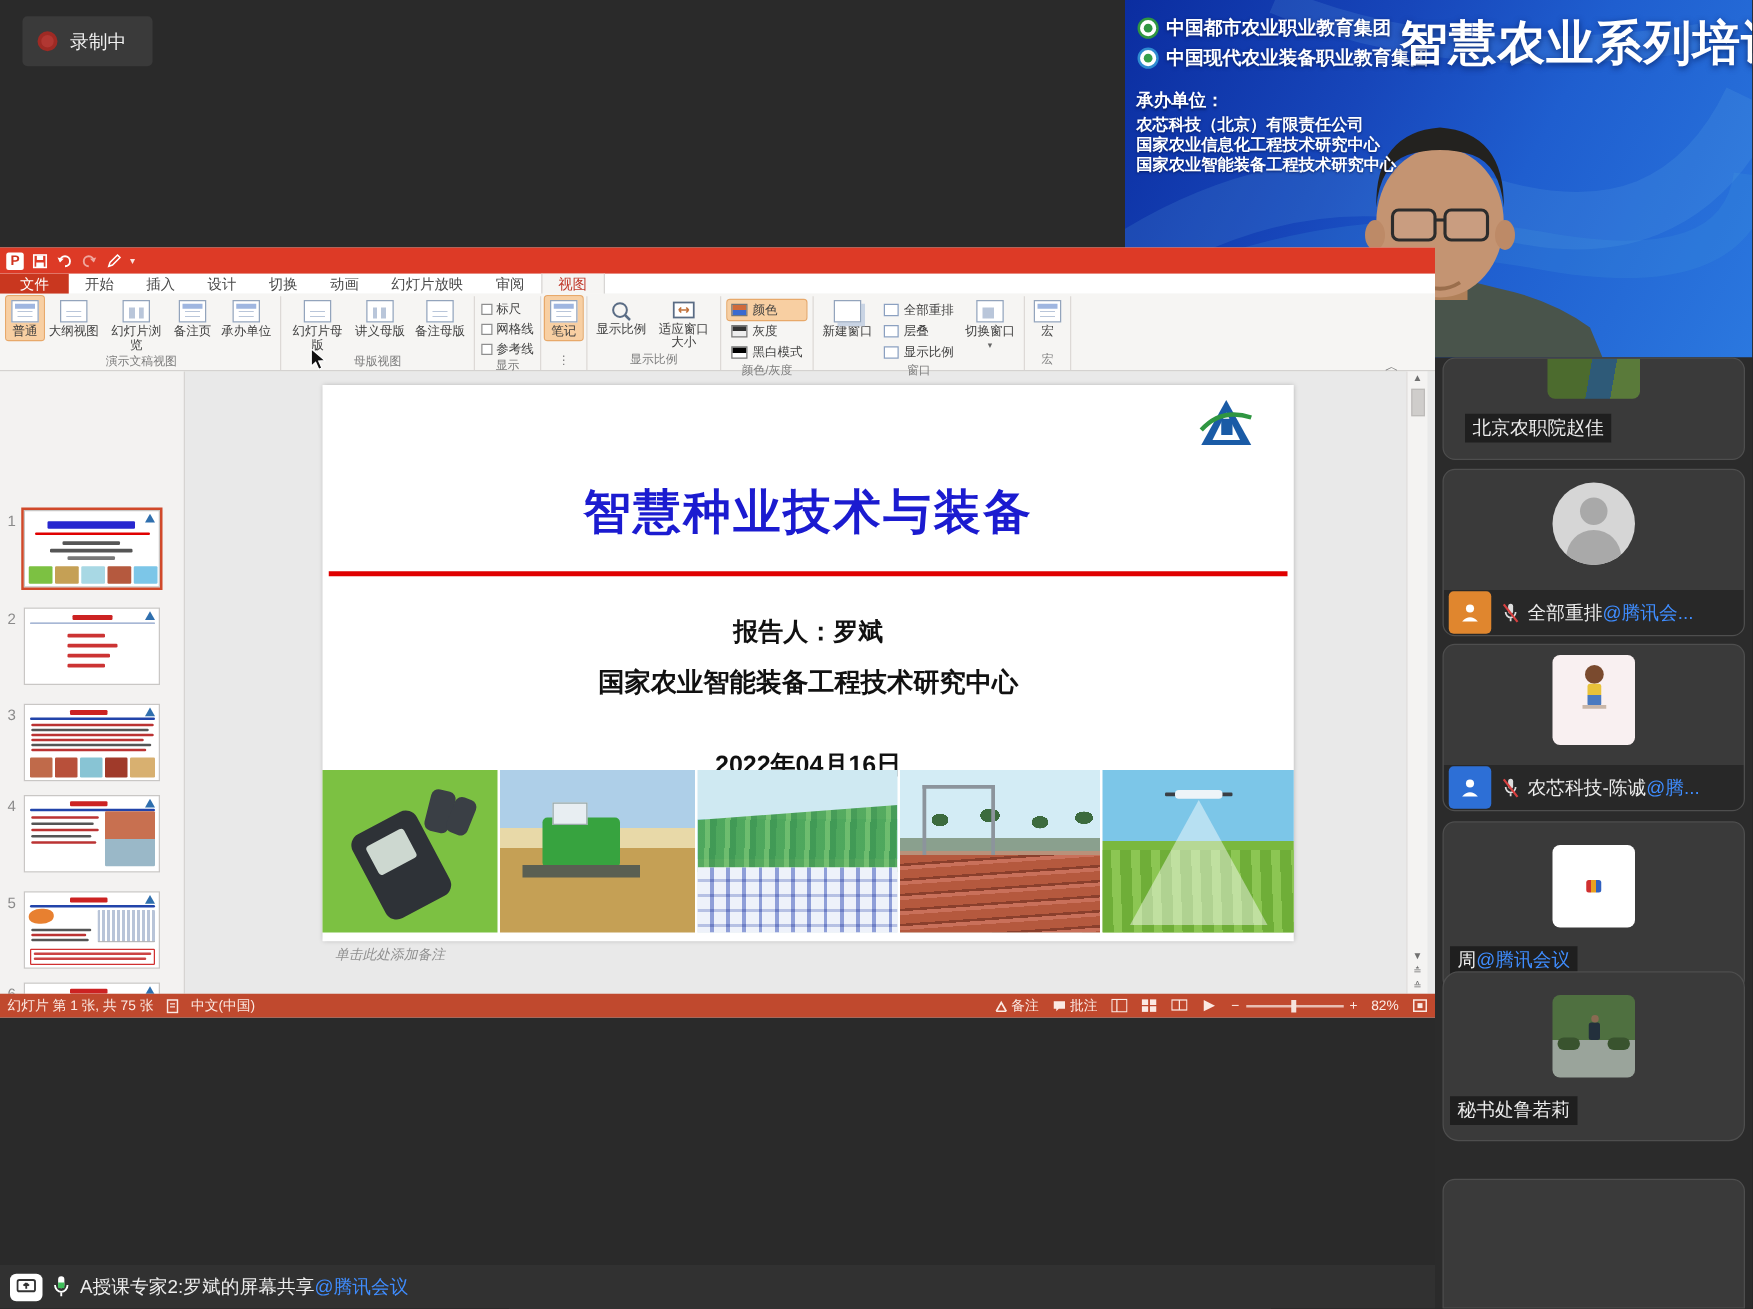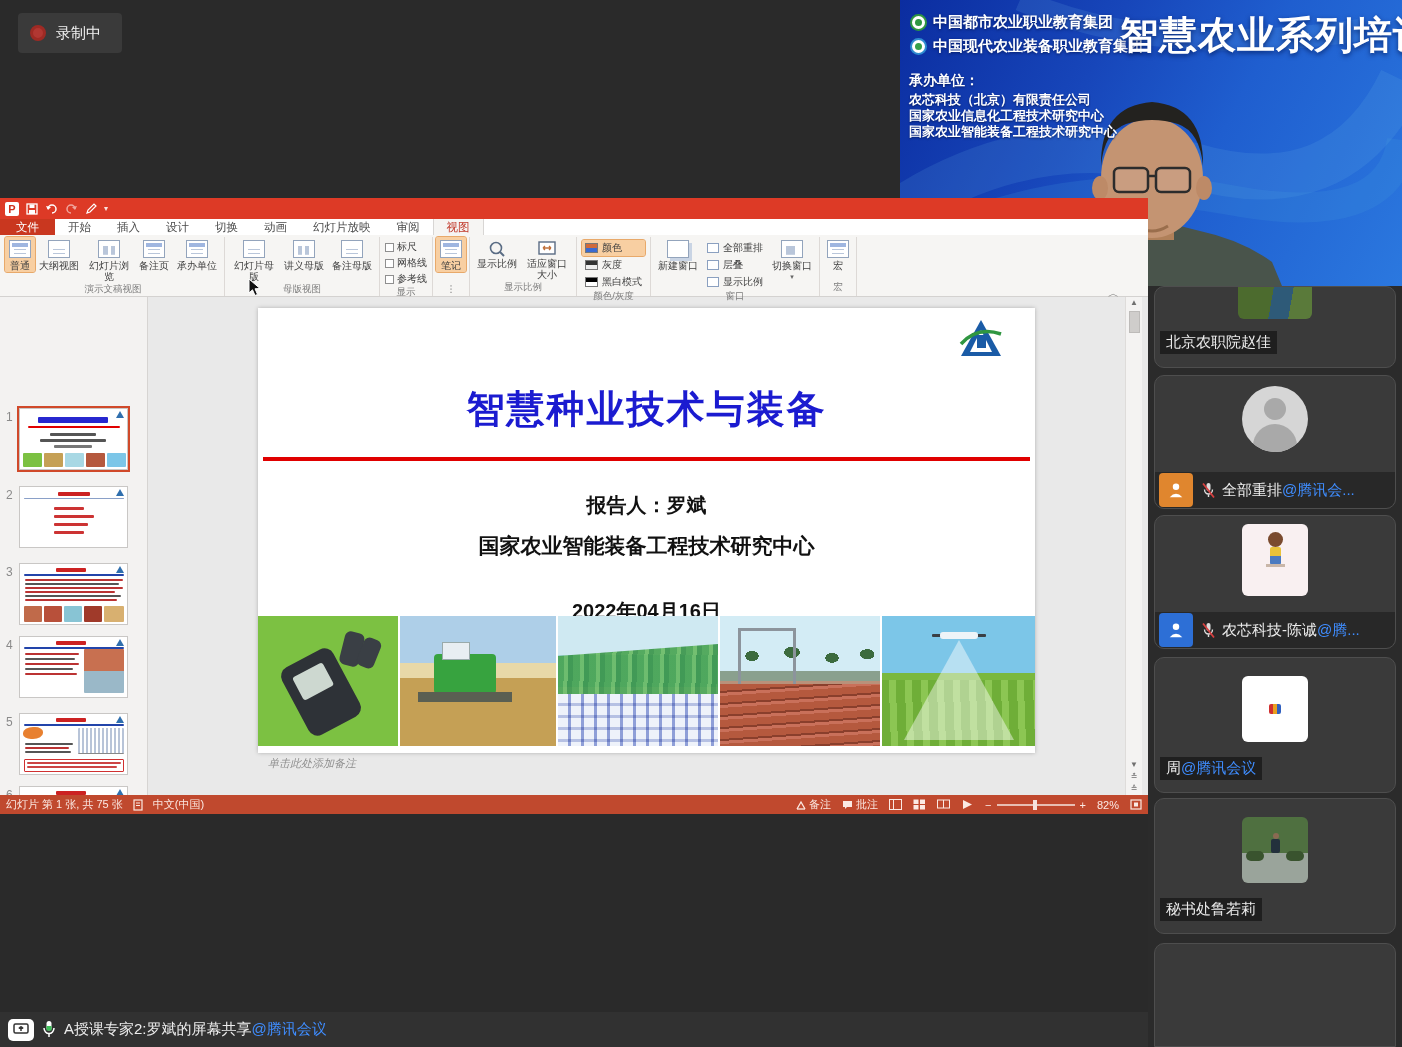--- a/index.html
+++ b/index.html
@@ -591,21 +591,21 @@
             <rect x="4" y="3.5" width="4" height="4" fill="#fbe9e3"></rect>
           </svg>
       </div>
     </div>
   </div>
 
   <div class="sidebar">
 
     <div class="tile" style="top:0;height:82px;">
       <div class="av av1"></div>
-      <span class="t-label" style="top:44px;"><span>北京农职院赵佳</span></span>
+      <span class="t-label" style="top:44px;margin-left:12px;"><span>北京农职院赵佳</span></span>
     </div>
 
     <div class="tile" style="top:89px;height:134px;">
       <div class="av sil" style="top:10px;border-radius:50%;"></div>
       <div class="namerow">
         <span class="stat-ic orange">
           <svg width="18" height="18" viewBox="0 0 20 20">
               <circle cx="10" cy="6.5" r="3.6" fill="#fff"></circle>
               <path d="M3,18 Q10,10.5 17,18 Z" fill="#fff"></path>
             </svg>
@@ -643,21 +643,21 @@
       </div>
     </div>
 
     <div class="tile" style="top:371px;height:136px;">
       <div class="av av4">
           <div class="glyph"></div>
         </div>
       <span class="t-label" style="bottom:12px;"><span>周</span><span class="blue">@腾讯会议</span></span>
     </div>
 
-    <div class="tile" style="top:512px;height:136px;">
+    <div class="tile" style="top:491px;height:136px;border-radius:13px;">
       <div class="av av5">
           <div class="shrub"></div>
           <div class="fig"></div>
         </div>
       <span class="t-label" style="bottom:12px;"><span>秘书处鲁若莉</span></span>
     </div>
 
     <div class="tile" style="top:657px;height:104px;border-radius:10px 10px 0 0;"></div>
   </div>
 

